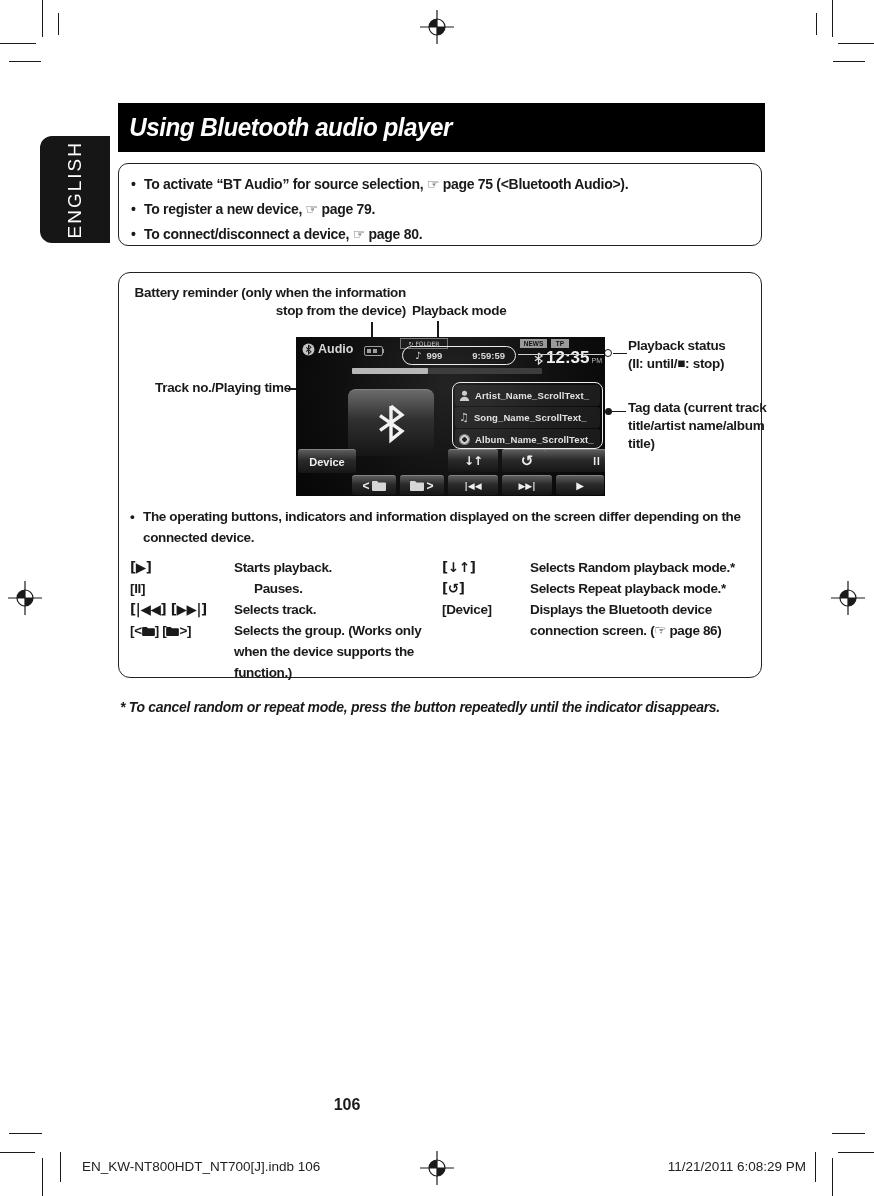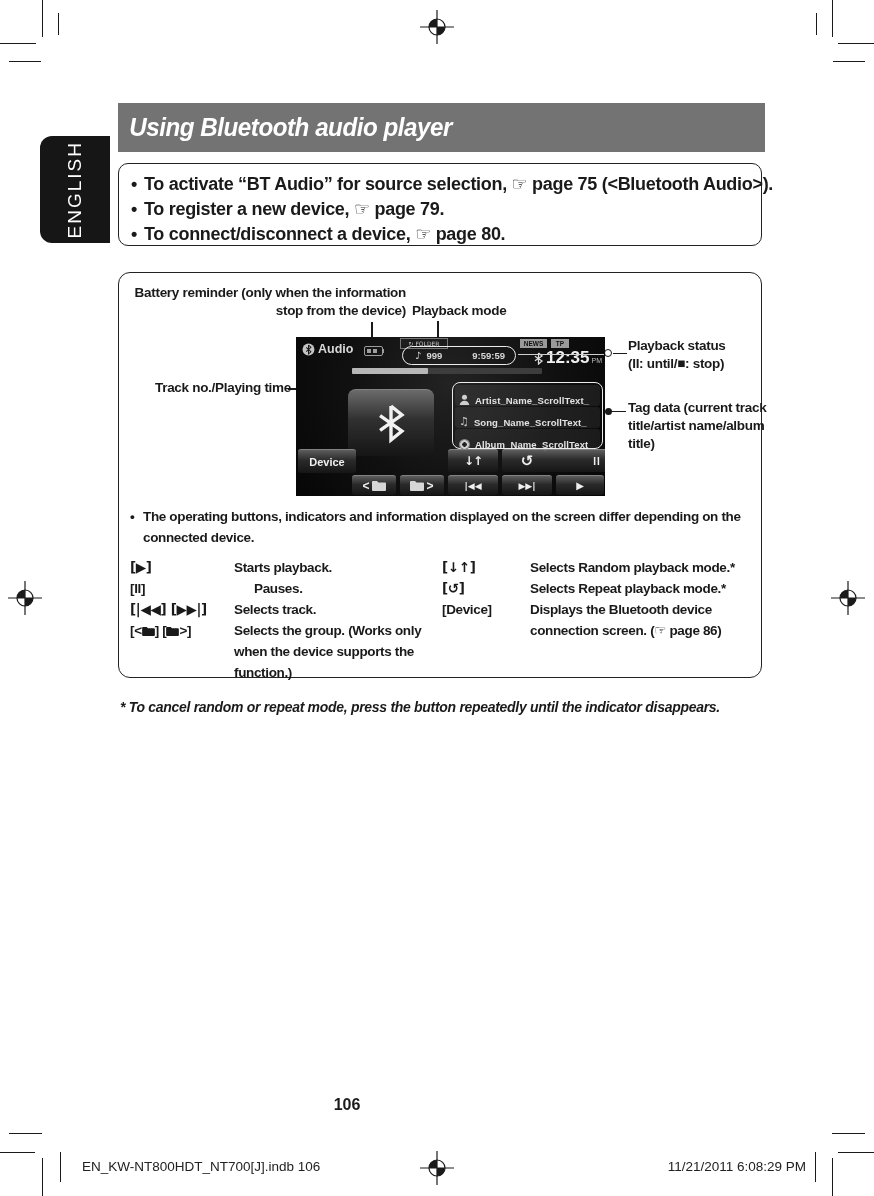--- a/index.html
+++ b/index.html
@@ -7,45 +7,45 @@
         font-family:"Liberation Sans","DejaVu Sans",sans-serif;color:#1a1a1a;}
   .abs{position:absolute;}
   .mark{position:absolute;background:#1a1a1a;}
   .sym{font-family:"DejaVu Sans",sans-serif;}
   
   .lang-tab{position:absolute;left:40px;top:136px;width:70px;height:107px;background:#161616;
             border-radius:12px 0 0 12px;display:flex;align-items:center;justify-content:center;}
   .lang-tab span{writing-mode:vertical-rl;transform:rotate(180deg);color:#fff;font-size:19px;
             letter-spacing:2px;}
   
-  .banner{position:absolute;left:118px;top:103px;width:647px;height:49px;background:#737373;
+  .banner{position:absolute;left:118px;top:103px;width:647px;height:49px;background:#000000;
           display:flex;align-items:center;}
   .banner .t{color:#fff;font-size:26px;font-weight:bold;font-style:italic;letter-spacing:-0.5px;
           transform:scaleX(0.93);transform-origin:left center;padding-left:12px;white-space:nowrap;}
   
   .notes-box{position:absolute;left:118px;top:163px;width:644px;height:83px;border:1.4px solid #222;
           border-radius:10px;box-sizing:border-box;padding:8px 14px 0 12px;}
-  .note-line{font-size:18px;font-weight:bold;letter-spacing:-0.3px;line-height:25px;white-space:nowrap;}
+  .note-line{font-size:14px;font-weight:bold;letter-spacing:-0.3px;line-height:25px;white-space:nowrap;}
   .note-line .b{font-weight:bold;}
   .bullet{display:inline-block;width:13px;}
   
   .main-box{position:absolute;left:118px;top:272px;width:644px;height:406px;border:1.6px solid #222;
           border-radius:12px;box-sizing:border-box;}
   .lbl{position:absolute;font-size:13.5px;font-weight:bold;letter-spacing:-0.3px;line-height:18px;}
   
   .screen{position:absolute;left:296px;top:337px;width:309px;height:159px;overflow:hidden;
           background:radial-gradient(circle at 50% 30%, #232323 0%, #101010 55%, #060606 100%);}
   .sc-txt{color:#d8d8d8;}
   .badge{position:absolute;font-size:6px;color:#c9c9c9;border:1px solid #777;background:#1d1d1d;
          display:flex;align-items:center;justify-content:center;}
   .badge.lt{background:#9a9a9a;color:#111;border:none;font-weight:bold;}
   .sc-btn{position:absolute;border-radius:3px;background:linear-gradient(#5d5d5d,#2a2a2a 45%,#161616);
           border-top:1px solid #828282;display:flex;align-items:center;justify-content:center;
           color:#efefef;font-weight:bold;}
-  .tag-row{display:flex;align-items:flex-end;height:21px;background:rgba(255,255,255,0.07);
+  .tag-row{display:flex;align-items:center;height:21px;background:rgba(255,255,255,0.07);
            border-radius:3px;margin:1px 2px;padding:0 4px;}
   .tag-row .txt{color:#e2e2e2;font-size:9.5px;font-weight:bold;letter-spacing:0.1px;white-space:nowrap;}
   .oval-callout{position:absolute;left:106px;top:9px;width:114px;height:19px;border:1.6px solid #ececec;
            border-radius:12px;display:flex;align-items:center;box-sizing:border-box;}
   .tag-callout{position:absolute;left:156px;top:45px;width:151px;height:67px;border:1.6px solid #ececec;
            border-radius:8px;box-sizing:border-box;padding:1px 0;}
   
   .tbl{position:absolute;font-size:13.5px;font-weight:bold;letter-spacing:-0.35px;}
   .trow{display:flex;line-height:21px;}
   .trow .key{flex:none;white-space:nowrap;}

